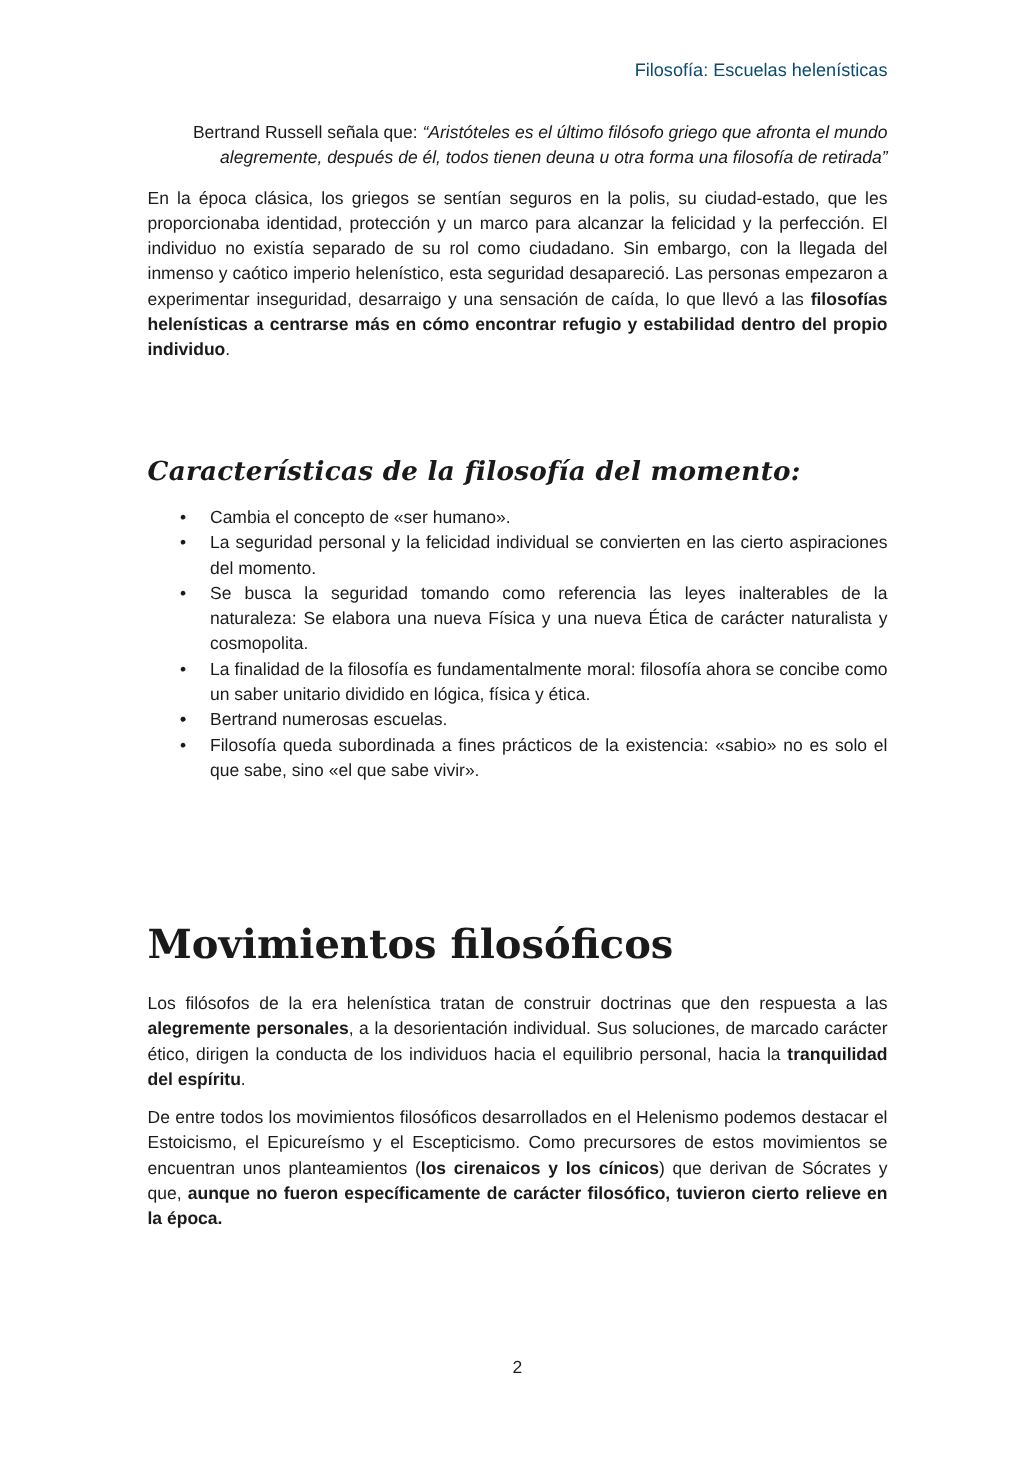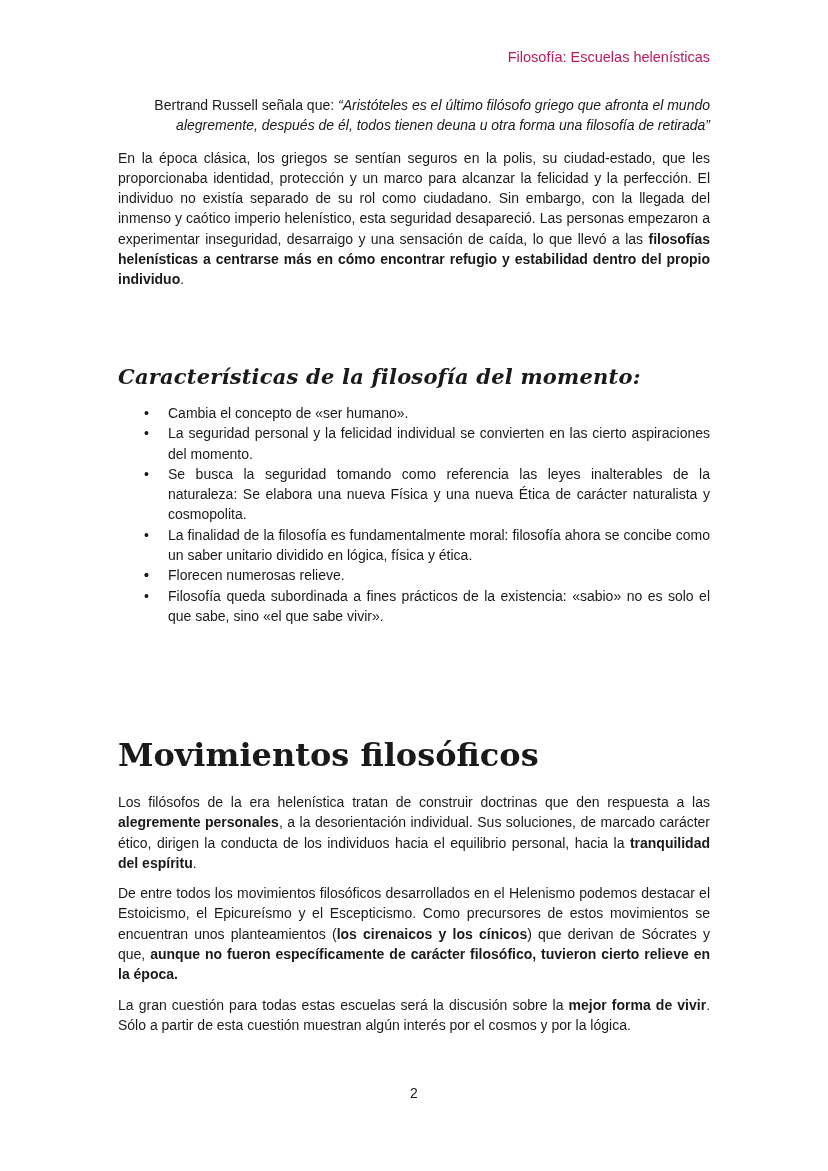--- a/index.html
+++ b/index.html
@@ -1,18 +1,18 @@
 <!DOCTYPE html>
 <html><head>
 <meta charset="utf-8">
 <style>
   html, body { margin:0; padding:0; background:#ffffff; }
   body { width:828px; height:1171px; position:relative; overflow:hidden;
          font-family:"Liberation Sans", sans-serif; color:#1a1a1a; }
-  .header { position:absolute; top:49px; right:118px; font-size:14.5px; color:#be185d; }
+  .header { position:absolute; top:49px; right:118px; font-size:14.5px; color:#0c4a6e; }
   .content { position:absolute; left:118px; width:592px; top:95px; font-size:14px; line-height:20.3px; }
   p { margin:0 0 10px 0; text-align:justify; }
   .quote-p { margin-bottom:12px; text-align:right; }
   .q { font-style:italic; }
   b { font-weight:bold; }
   .h2 { font-family:"DejaVu Serif", serif; font-style:italic; font-size:21px; margin:0; position:absolute; left:0; top:272px; letter-spacing:0.2px; }
   .list { position:absolute; left:0; top:308px; width:592px; margin:0; padding:0; list-style:none; }
   .list li { position:relative; padding-left:50px; text-align:justify; margin:0; }
   .list li .bullet { position:absolute; left:26px; top:0; font-size:14px; }
   .h1 { font-family:"DejaVu Serif", serif; font-size:32px; position:absolute; left:0; top:650px; margin:0; }
@@ -33,26 +33,25 @@
   </div>
 
   <h3 class="h2">Características de la filosofía del momento:</h3>
 
   <ul class="list">
     <li><span class="bullet">•</span><span>Cambia el concepto de «ser humano».</span></li>
     <li><span class="bullet">•</span><span>La seguridad personal y la felicidad individual se convierten en las cierto aspiraciones del momento.</span></li>
     <li><span class="bullet">•</span><span>Se busca la seguridad tomando como referencia las leyes inalterables de la naturaleza: Se elabora una nueva Física y una nueva Ética de carácter naturalista y cosmopolita.</span></li>
     <li><span class="bullet">•</span><span>La finalidad de la filosofía es fundamentalmente moral: filosofía ahora se concibe como un saber unitario dividido en lógica, física y ética.</span></li>
     <li><span class="bullet">•</span></li>
-    <li><span class="bullet">•</span><span>Florecen numerosas relieve.</span></li>
+    <li><span class="bullet">•</span><span>Bertrand numerosas escuelas.</span></li>
     <li><span class="bullet">•</span><span>Filosofía queda subordinada a fines prácticos de la existencia: «sabio» no es solo el que sabe, sino «el que sabe vivir».</span></li>
   </ul>
 
   <h2 class="h1">Movimientos filosóficos</h2>
 
   <div class="sec2">
     <p><span>Los filósofos de la era helenística tratan de construir doctrinas que den respuesta a las </span><b>alegremente personales</b><span>, a la desorientación individual. Sus soluciones, de marcado carácter ético, dirigen la conducta de los individuos hacia el equilibrio personal, hacia la </span><b>tranquilidad del espíritu</b><span>.</span></p>
     <p><span>De entre todos los movimientos filosóficos desarrollados en el Helenismo podemos destacar el Estoicismo, el Epicureísmo y el Escepticismo. Como precursores de estos movimientos se encuentran unos planteamientos (</span><b>los cirenaicos y los cínicos</b><span>) que derivan de Sócrates y que, </span><b>aunque no fueron específicamente de carácter filosófico, tuvieron cierto relieve en la época.</b></p>
-    <p><span>La gran cuestión para todas estas escuelas será la discusión sobre la </span><b>mejor forma de vivir</b><span>. Sólo a partir de esta cuestión muestran algún interés por el cosmos y por la lógica.</span></p>
   </div>
 </div>
 
 <div class="pagenum">2</div>
 
 </body></html>

